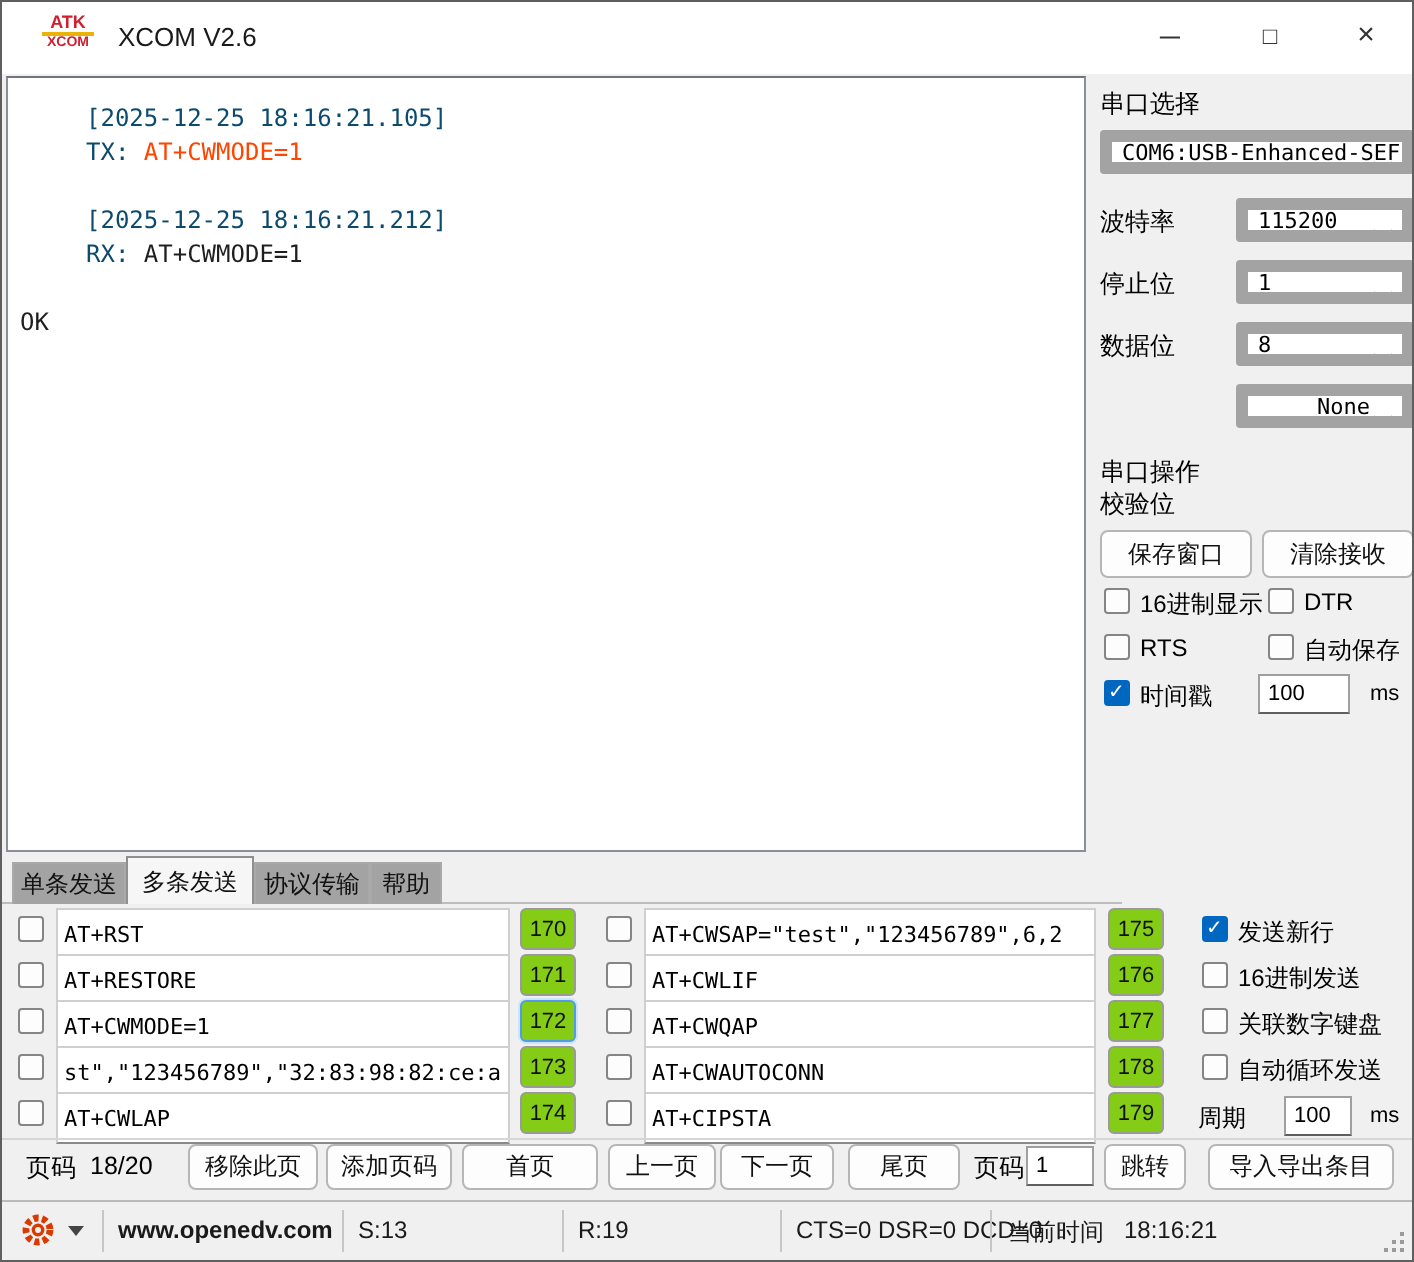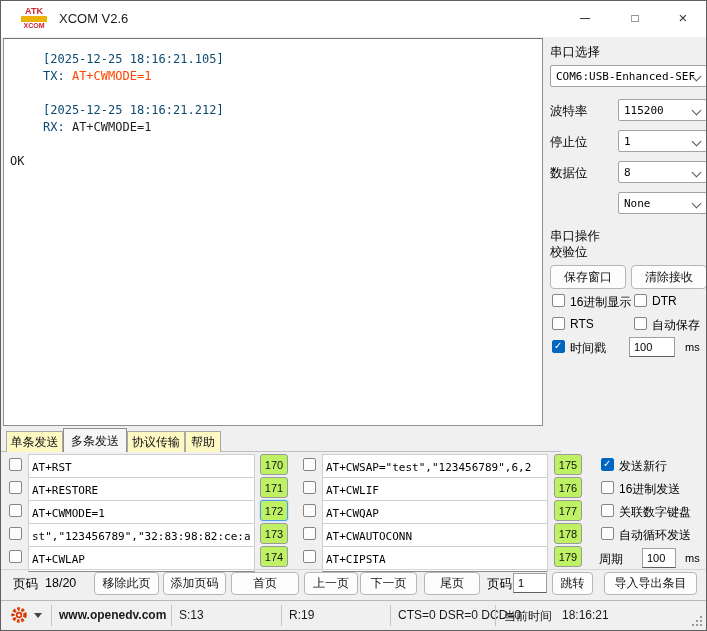--- a/index.html
+++ b/index.html
@@ -1,47 +1,47 @@
 <!DOCTYPE html>
 <html><head>
 <meta charset="utf-8">
 <style>
   html,body{margin:0;padding:0;background:#e8e8e8;font-family:"Liberation Sans",sans-serif;}
   #win{position:relative;width:705px;height:629px;background:#f0f0f0;border:1px solid #5f5f5f;overflow:hidden;}
   
   #titlebar{position:absolute;left:0;top:0;width:100%;height:36px;background:#ffffff;}
   #logo{position:absolute;left:20px;top:6px;width:26px;height:24px;text-align:center;line-height:1;}
-  #logo .l1{display:block;font-size:9px;font-weight:bold;color:#cf2030;border-bottom:6px solid #eab308;}
+  #logo .l1{display:block;font-size:9px;font-weight:bold;color:#cf2030;border-bottom:2px solid #eab308;}
   #logo .l2{display:block;font-size:7px;font-weight:bold;color:#cf2030;}
   #title-text{position:absolute;left:58px;top:10px;font-size:13px;color:#1a1a1a;}
   .wbtn{position:absolute;top:0;width:46px;height:34px;text-align:center;line-height:34px;font-size:14px;color:#333;cursor:default;}
   #btn-min{left:561px;} #btn-max{left:611px;font-size:12px;} #btn-close{left:659px;font-size:15px;}
   
   #terminal{position:absolute;left:2px;top:37px;width:540px;height:388px;background:#ffffff;border:1px solid #8a8f98;border-top-color:#70757e;box-sizing:border-box;padding:12px 6px;font-family:"DejaVu Sans Mono",monospace;font-size:12px;line-height:17px;overflow:hidden;}
   .t-red{color:#0c4a6e;margin-left:33px;} .t-org{color:#ff4500;} .t-dark{color:#1f1f1f;}
   .t-line{height:17px;white-space:pre;}
   
   .lbl{position:absolute;font-size:12.5px;color:#000;white-space:nowrap;}
-  .select{position:absolute;height:22px;background:#fff;border:1px solid #a3a3a3;border-radius:2px;box-sizing:border-box;display:flex;align-items:center;padding:0 16px 0 5px;font-family:"DejaVu Sans Mono",monospace;font-size:11px;white-space:nowrap;overflow:hidden;}
+  .select{position:absolute;height:22px;background:#fff;border:6px solid #a3a3a3;border-radius:2px;box-sizing:border-box;display:flex;align-items:center;padding:0 16px 0 5px;font-family:"DejaVu Sans Mono",monospace;font-size:11px;white-space:nowrap;overflow:hidden;}
   .chev{position:absolute;right:6px;top:7px;width:6px;height:6px;border-right:1.4px solid #5a5a5a;border-bottom:1.4px solid #5a5a5a;transform:rotate(45deg);}
   .btn{position:absolute;height:24px;background:#fdfdfd;border:1px solid #b6b6b6;border-radius:4px;box-sizing:border-box;font-size:12px;color:#111;display:flex;align-items:center;justify-content:center;cursor:default;white-space:nowrap;}
   .checkbox{position:absolute;width:13px;height:13px;background:#fdfdfd;border:1px solid #858585;border-radius:2px;box-sizing:border-box;}
   .checkbox.checked{background:#0067c0;border-color:#0067c0;}
   .checkbox.checked::after{content:"✓";position:absolute;left:1px;top:-1px;color:#fff;font-size:10px;}
   .num-input{position:absolute;height:20px;background:#fff;border:1px solid #9f9f9f;border-bottom-color:#5f5f5f;box-sizing:border-box;font-size:11px;padding:0 4px;font-family:"Liberation Sans",sans-serif;}
   
   #tabstrip-line{position:absolute;left:0px;top:450px;width:560px;height:1px;background:#bdbdbd;}
-  .tab{position:absolute;top:430px;height:21px;line-height:21px;text-align:center;font-size:12px;background:#fef9c3;border:1px solid #a9a9a9;border-bottom:none;box-sizing:border-box;color:#111;}
+  .tab{position:absolute;top:430px;height:21px;line-height:21px;text-align:center;font-size:12px;background:#a3a3a3;border:1px solid #a9a9a9;border-bottom:none;box-sizing:border-box;color:#111;}
   .tab.active{top:427px;height:24px;line-height:24px;background:#f6f6f6;border-color:#8f8f8f;z-index:2;}
   
   .ms-row{position:absolute;left:0;width:705px;height:21px;}
   .ms-row .cb-l{left:8px;top:4px;} .ms-row .cb-r{left:302px;top:4px;}
   .cmd-input{position:absolute;top:0;width:227px;height:21px;box-sizing:border-box;border:1px solid #cfcfcf;border-bottom-color:#8a8a8a;background:#fff;font-family:"DejaVu Sans Mono",monospace;font-size:11px;padding:12px 3px;}
   .in-l{left:27px;} .in-r{left:321px;width:226px;}
-  .numbtn{position:absolute;top:0;width:28px;height:21px;box-sizing:border-box;background:#bef264;border:1px solid #9a9a9a;border-radius:3px;font-size:11px;color:#111;display:flex;align-items:center;justify-content:center;text-align:center;}
+  .numbtn{position:absolute;top:0;width:28px;height:21px;box-sizing:border-box;background:#84cc16;border:1px solid #9a9a9a;border-radius:3px;font-size:11px;color:#111;display:flex;align-items:center;justify-content:center;text-align:center;}
   .btn-l{left:259px;} .btn-r{left:553px;}
   .numbtn.focused{border:1.5px solid #4f9ce8;box-shadow:0 0 0 1px #cfe4f7;}
   .cb-lbl{position:absolute;font-size:12px;color:#000;white-space:nowrap;}
   
   #pager-line{position:absolute;left:0;top:568px;width:705px;height:1px;background:#d6d6d6;}
   .pbtn{height:23px;font-size:12px;}
   
   #statusbar{position:absolute;left:0;top:599px;width:705px;height:30px;background:#f0f0f0;border-top:1px solid #b9b9b9;}
   .sep{position:absolute;top:604px;width:1px;height:21px;background:#c6c6c6;}
   .st-text{position:absolute;top:607px;font-size:12px;color:#1a1a1a;white-space:nowrap;}
@@ -94,21 +94,21 @@
       <i class="chev"></i>
   </div>
 
   <span class="lbl" style="left:549px;top:164px;">数据位</span>
   <div class="select" style="left:617px;top:160px;width:89px;">
     <span>8</span>
       <i class="chev"></i>
   </div>
 
   <span class="lbl" style="left:549px;top:195px;margin-top:48px;">校验位</span>
-  <div class="select" style="left:617px;top:191px;width:89px;">
+  <div class="select" style="left:617px;top:191px;width:89px;justify-content:flex-end;">
     <span>None</span>
       <i class="chev"></i>
   </div>
 
   <span class="lbl" style="left:549px;top:227px;">串口操作</span>
 
   <div class="btn" style="left:549px;top:264px;width:76px;">保存窗口</div>
   <div class="btn" style="left:630px;top:264px;width:76px;">清除接收</div>
 
   <span class="checkbox" style="left:551px;top:293px;"></span>

